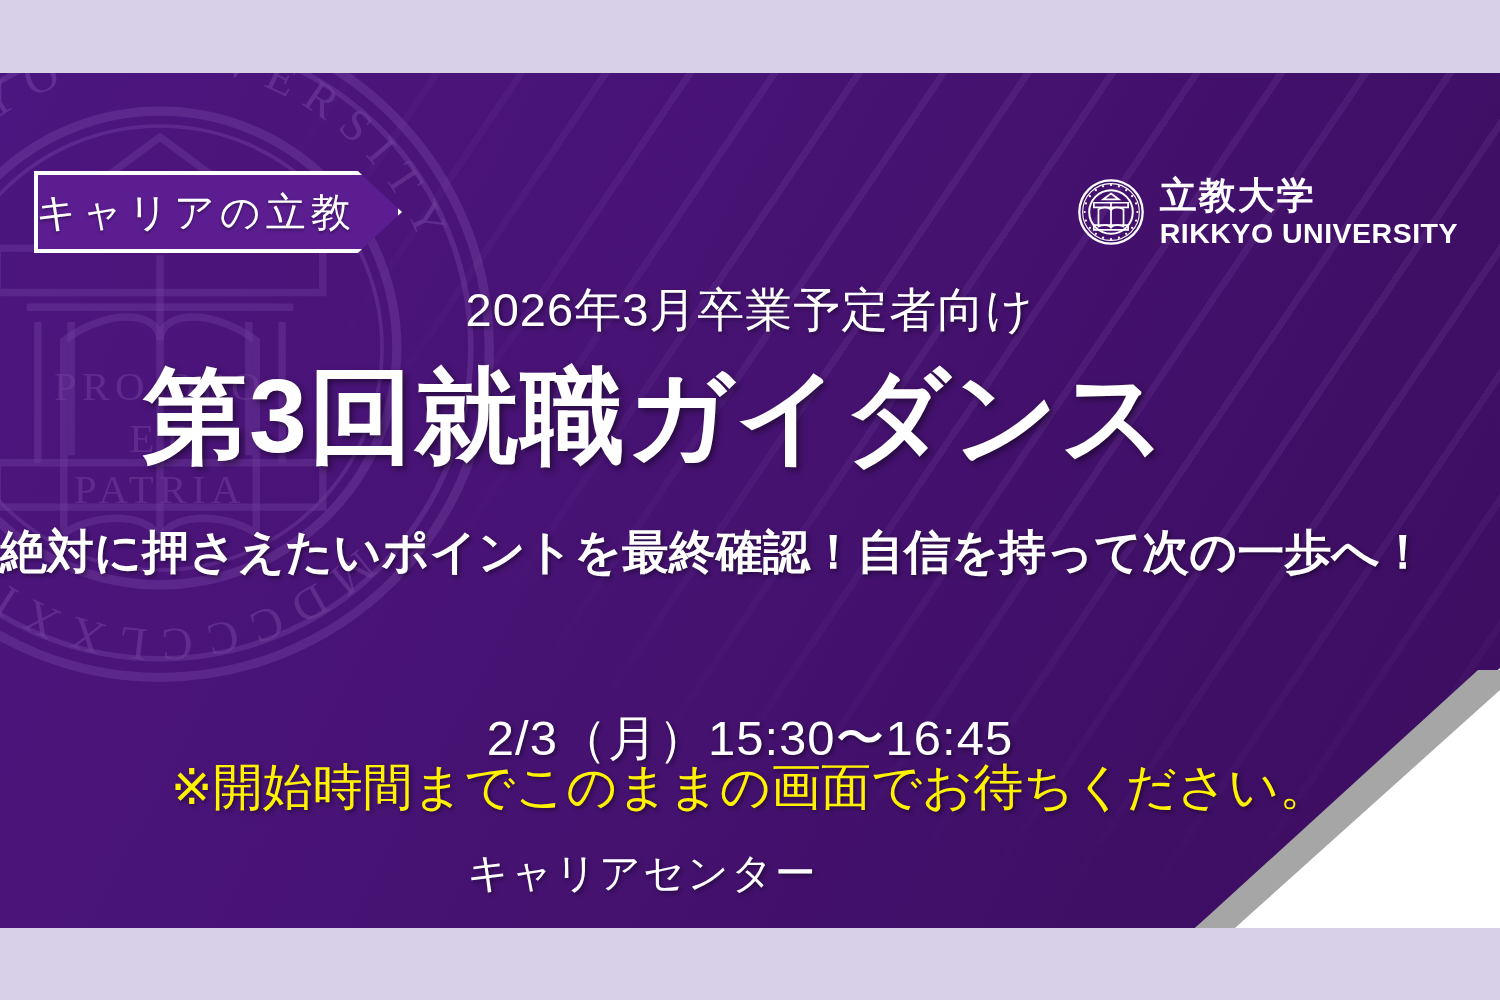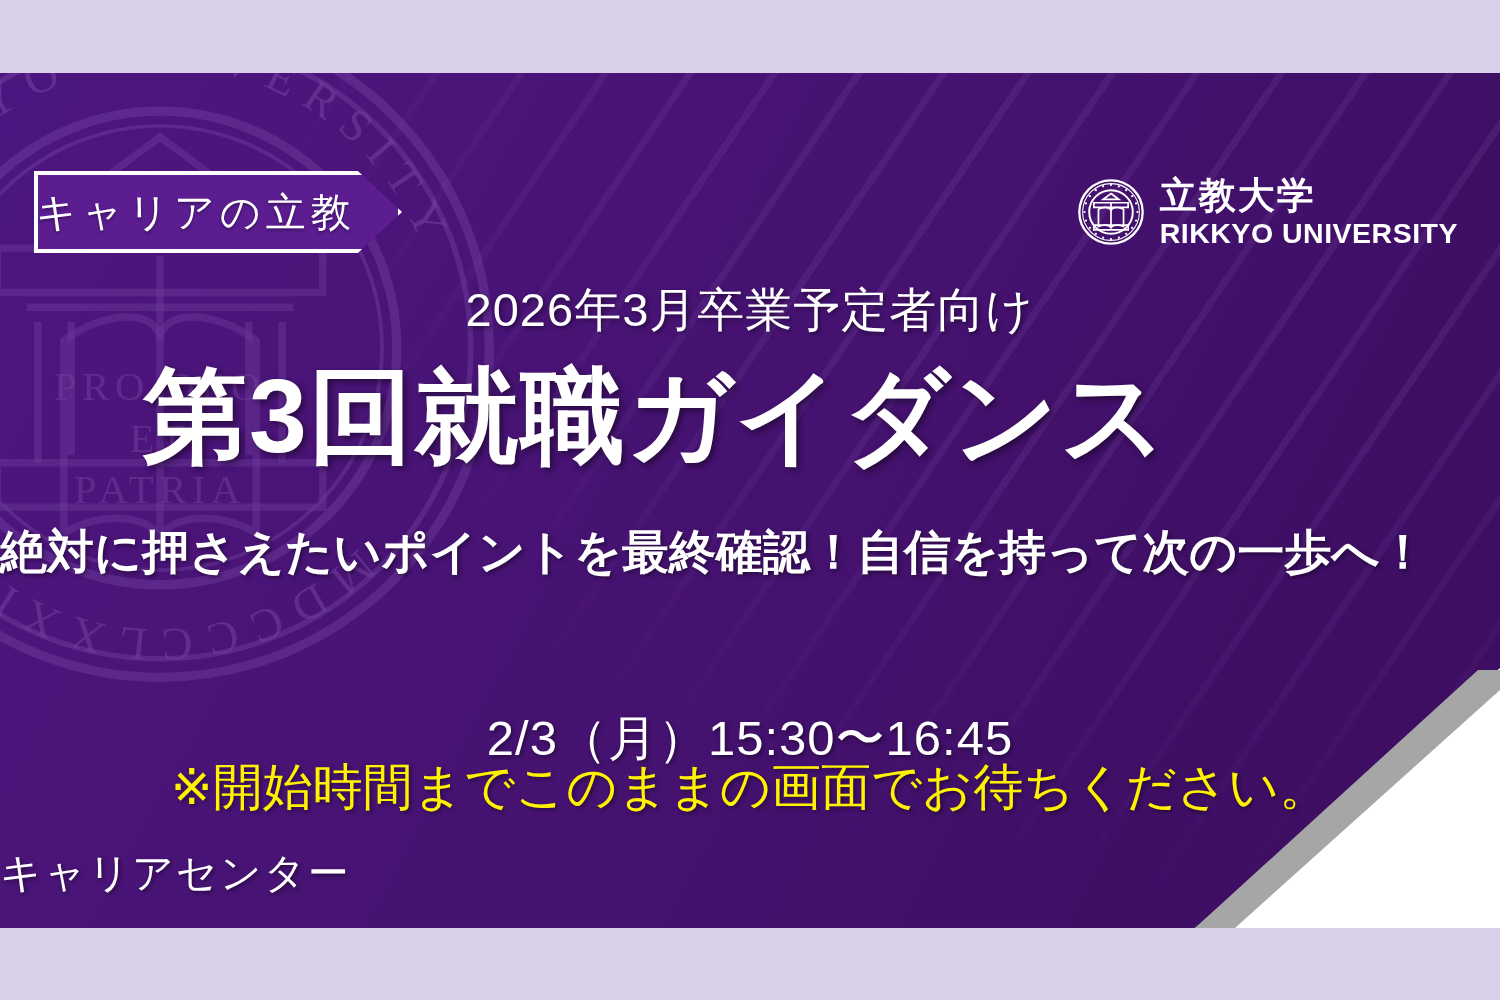--- a/index.html
+++ b/index.html
@@ -230,20 +230,21 @@
     letter-spacing: 0px;
     white-space: nowrap;
     text-shadow: 2px 2px 4px rgba(0,0,0,.45);
   }
 
   .signature {
     position: absolute;
     top: 762px;
     left: 0;
     width: 1500px;
+    text-align: center;
     padding-right: 215px;
     box-sizing: border-box;
     color: #ffffff;
     font-size: 41px;
     font-weight: 400;
     letter-spacing: 2px;
     white-space: nowrap;
     text-shadow: 2px 2px 4px rgba(0,0,0,.45);
   }
 

